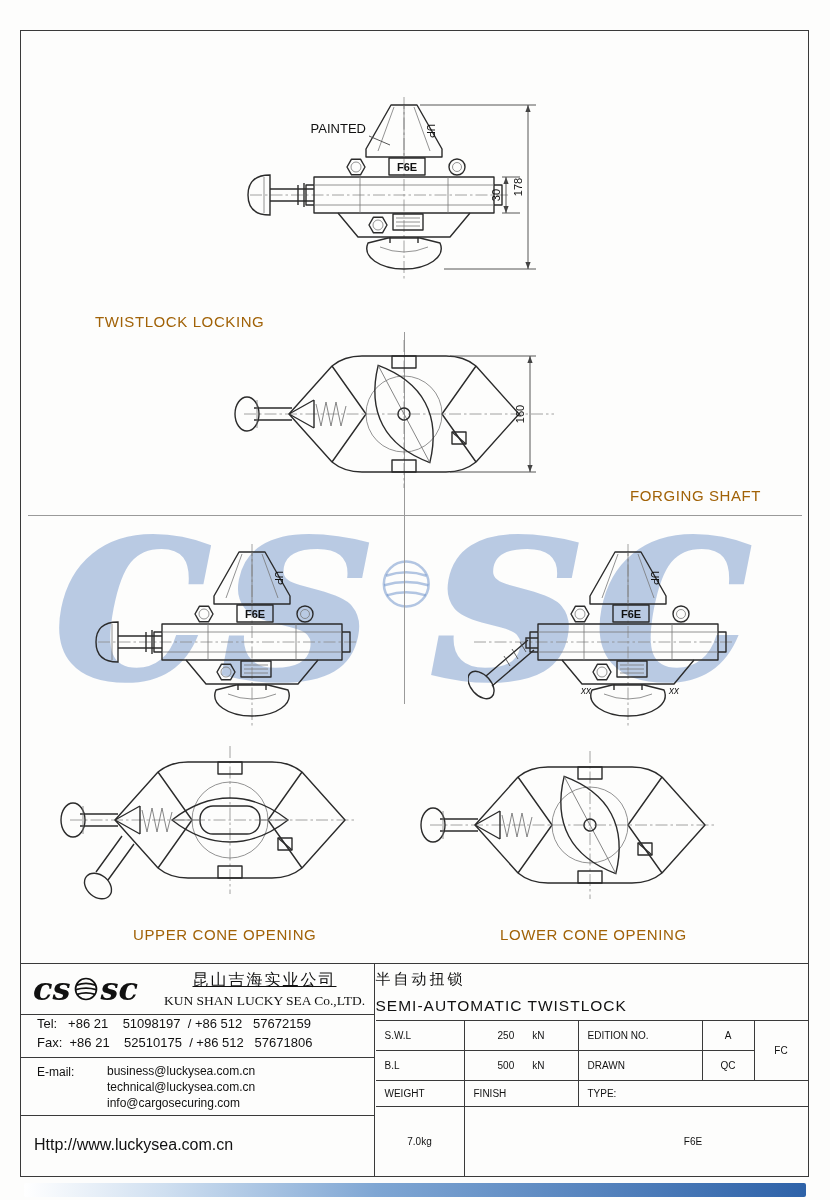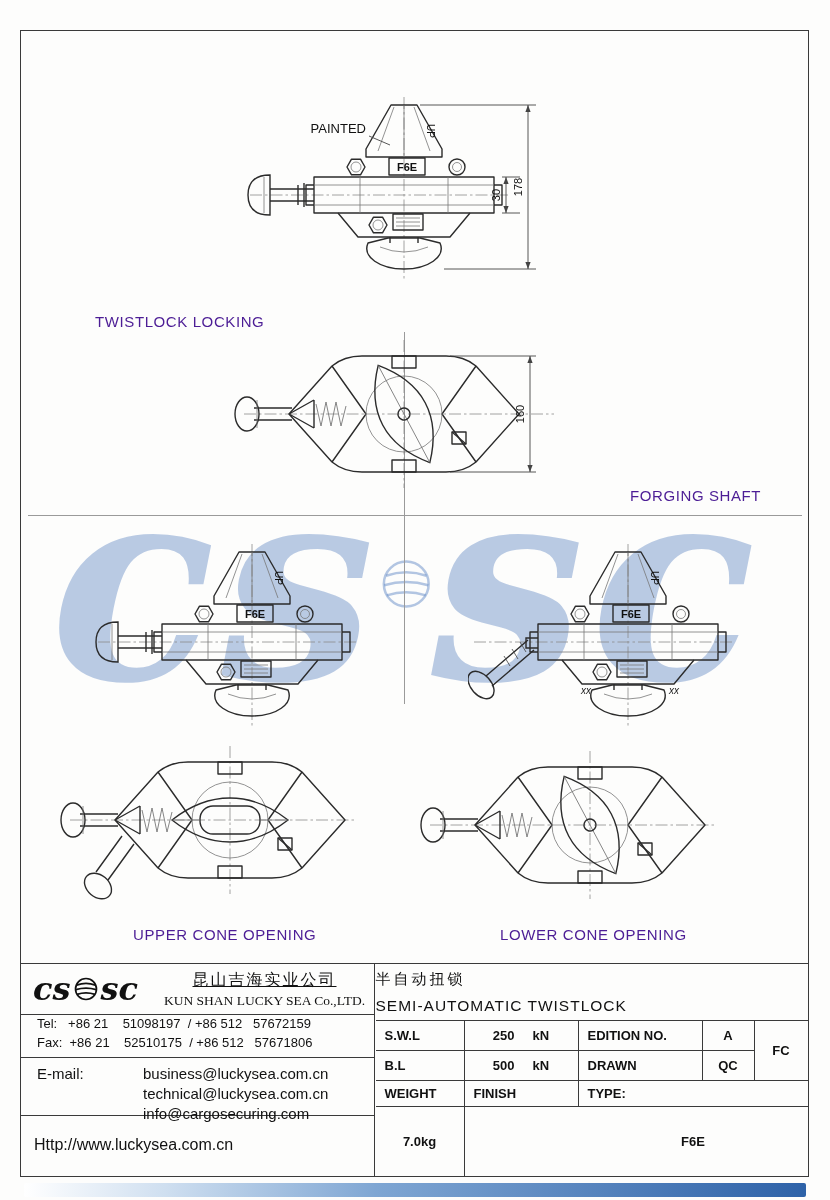--- a/index.html
+++ b/index.html
@@ -3,50 +3,50 @@
 <meta charset="utf-8">
 <style>
   html,body{margin:0;padding:0;background:#e8e8e8;}
   .page{position:relative;width:830px;height:1200px;background:#fdfdfc;overflow:hidden;
         font-family:"Liberation Sans",sans-serif;color:#111;}
   .abs{position:absolute;}
   .frame{left:20px;top:30px;width:787px;height:1145px;border:1.6px solid #3a3a3a;}
   .hline{left:28px;top:515px;width:774px;height:1px;background:#9a9a9a;z-index:1;}
   .vline{left:404px;top:332px;width:1px;height:372px;background:#9a9a9a;z-index:1;}
   .drw{z-index:2;}
-  .lbl{font-size:15px;letter-spacing:0.6px;color:#4c1d95;z-index:3;}
+  .lbl{font-size:15px;letter-spacing:0.6px;color:#a16207;z-index:3;}
   
   .wm{left:50px;top:468px;width:712px;height:232px;display:flex;align-items:center;
       justify-content:space-between;z-index:0;}
   .wm .wm-txt{font-family:"DejaVu Serif",serif;font-style:italic;font-weight:bold;
       font-size:272px;line-height:0.52;color:rgba(104,142,199,0.46);letter-spacing:6px;}
   
   .titleblock{left:20px;top:963px;width:787px;height:213px;border-top:1.6px solid #3a3a3a;
       border-left:1.6px solid #3a3a3a;border-right:1.6px solid #3a3a3a;z-index:4;background:transparent;}
   .tb-left{position:absolute;left:0;top:0;width:353px;height:213px;border-right:1.4px solid #3a3a3a;}
   .tb-right{position:absolute;left:354.5px;top:0;width:432px;height:213px;}
   .tb-company{height:51px;border-bottom:1.4px solid #3a3a3a;display:flex;align-items:center;padding:0 6px 0 12px;box-sizing:border-box;}
   .logo{display:flex;align-items:center;gap:3px;width:128px;}
   .logo .lg-txt{font-family:"DejaVu Serif",serif;font-style:italic;font-weight:bold;font-size:32px;line-height:1;}
   .co-names{flex:1;text-align:center;}
   .co-cn{font-size:16px;letter-spacing:2px;text-decoration:underline;}
   .co-en{font-size:13.5px;margin-top:2px;font-family:Liberation Serif, serif;}
   .tb-phones{height:43px;border-bottom:1.4px solid #3a3a3a;display:flex;flex-direction:column;
       padding-left:16px;font-size:13px;white-space:pre;line-height:1.45;box-sizing:border-box;}
   .tb-emails{height:58px;border-bottom:1.4px solid #3a3a3a;display:flex;align-items:flex-start;
-      padding:6px 0 0 16px;font-size:15px;box-sizing:border-box;}
+      padding:6px 0 0 16px;font-size:12px;box-sizing:border-box;}
   .em-label{width:70px;padding-top:1px;}
-  .em-list{line-height:1.32;margin-left:36px;}
+  .em-list{line-height:1.32;}
   .tb-site{height:58px;display:flex;align-items:center;padding-left:13px;font-size:16px;box-sizing:border-box;}
   .tb-product{height:57px;border-bottom:1.4px solid #3a3a3a;display:flex;flex-direction:column;
       align-items:flex-start;justify-content:center;box-sizing:border-box;}
   .pr-cn{font-size:15px;letter-spacing:3px;}
   .pr-en{font-size:15.5px;margin-top:8px;letter-spacing:1px;}
   .tb-grid{display:grid;grid-template-columns:89px 114px 124px 52px 53px;
-      grid-template-rows:30px 30px 26px 1fr;height:154.6px;font-size:13px;font-weight:bold;}
+      grid-template-rows:30px 30px 26px 1fr;height:154.6px;font-size:10px;}
   .cell{border-right:1.4px solid #3a3a3a;border-bottom:1.4px solid #3a3a3a;display:flex;
       align-items:center;justify-content:center;box-sizing:border-box;}
   .cell.lastrow{border-bottom:none;}
   .cell.left{justify-content:flex-start;padding-left:9px;}
   .cell.valpair{gap:18px;}
   .cell.fc{grid-column:5;grid-row:1/3;border-right:none;}
   .cell.typecell{grid-column:3/6;border-right:none;}
   .accent-bar{left:24px;top:1183px;width:782px;height:14px;border-radius:2px;
       background:linear-gradient(90deg,#ffffff 0%,#cfdff0 18%,#7fa6d3 45%,#2e62a8 100%);z-index:5;}
   svg text{font-family:"Liberation Sans",sans-serif;}

